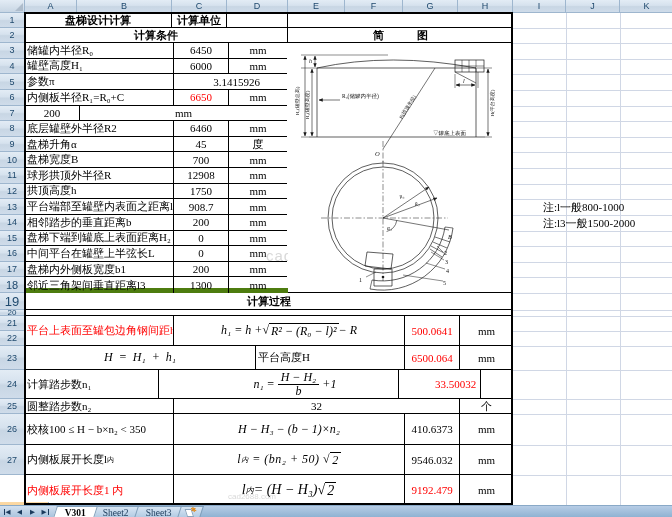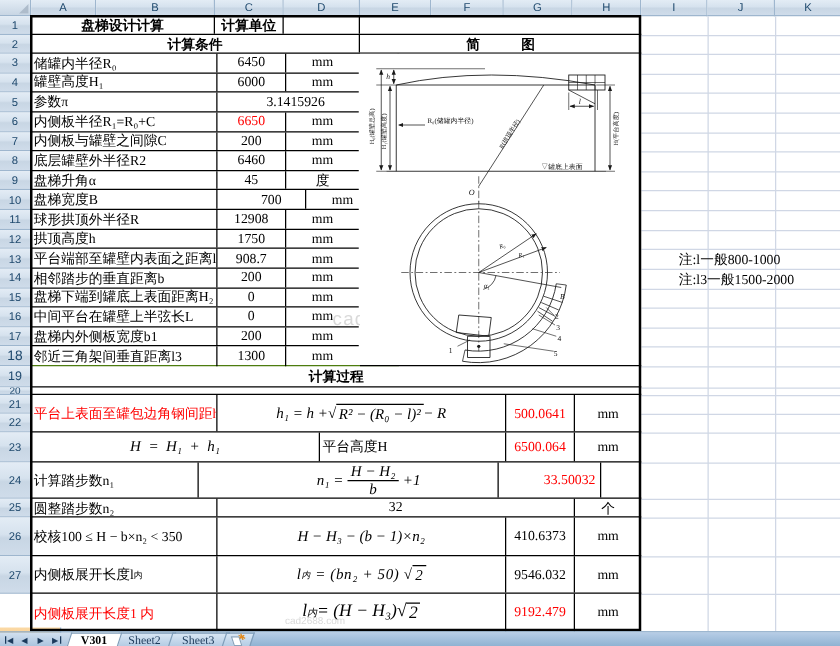--- a/index.html
+++ b/index.html
@@ -20,21 +20,21 @@
   
   .trow,.prow{position:absolute;left:25px;width:488px;box-sizing:border-box;display:flex;
        border-bottom:1px solid #000;font-family:"Liberation Serif",serif;font-size:11px;color:#000;}
   .cell{box-sizing:content-box;display:flex;align-items:center;justify-content:center;overflow:hidden;white-space:nowrap;}
   .br{border-right:1px solid #000;}
   .bold{font-weight:bold;}
   .left{justify-content:flex-start;padding-left:2px;}
   .red{color:#ff0000;}
   .flex1{flex:1;}
   
-  #conds{position:absolute;left:25px;top:43px;width:294px;height:250px;box-sizing:border-box;border-right:1px solid #000;border-bottom:1px solid #4d7c0f;}
+  #conds{position:absolute;left:25px;top:43px;width:294px;height:250px;box-sizing:border-box;border-right:1px solid #000;border-bottom:5px solid #4d7c0f;}
   .crow{position:absolute;left:0;width:262px;display:flex;box-sizing:border-box;border-bottom:1px solid #000;
         font-family:"Liberation Serif",serif;font-size:11px;}
   .crow.last{border-bottom:none;}
   
   .form{font-style:italic;font-size:12px;}
   .form .sqsign{font-style:normal;}
   .form .sqrad{border-top:1px solid #000;padding:0 2px;}
   .frac{display:inline-flex;flex-direction:column;align-items:center;vertical-align:middle;line-height:1.05;margin:0 3px;}
   .frac .num{border-bottom:1px solid #000;padding:0 3px;}
   sub{font-size:7px;}
@@ -102,21 +102,21 @@
       <div class="hdr" style="left: 0px; top: 136.75px; width: 25px; height: 15.625px; font-size: 9px;">9</div>
       <div class="hdr" style="left: 0px; top: 152.375px; width: 25px; height: 15.625px; font-size: 9px;">10</div>
       <div class="hdr" style="left: 0px; top: 168px; width: 25px; height: 15.625px; font-size: 9px;">11</div>
       <div class="hdr" style="left: 0px; top: 183.625px; width: 25px; height: 15.625px; font-size: 9px;">12</div>
       <div class="hdr" style="left: 0px; top: 199.25px; width: 25px; height: 15.625px; font-size: 9px;">13</div>
       <div class="hdr" style="left: 0px; top: 214.875px; width: 25px; height: 15.625px; font-size: 9px;">14</div>
       <div class="hdr" style="left: 0px; top: 230.5px; width: 25px; height: 15.625px; font-size: 9px;">15</div>
       <div class="hdr" style="left: 0px; top: 246.125px; width: 25px; height: 15.625px; font-size: 9px;">16</div>
       <div class="hdr" style="left: 0px; top: 261.75px; width: 25px; height: 15.625px; font-size: 9px;">17</div>
       <div class="hdr" style="left: 0px; top: 277.375px; width: 25px; height: 15.625px; font-size: 11px;">18</div>
-      <div class="hdr" style="left: 0px; top: 293px; width: 25px; height: 17px; font-size: 10px;">19</div>
+      <div class="hdr" style="left: 0px; top: 293px; width: 25px; height: 17px; font-size: 13px;">19</div>
       <div class="hdr" style="left: 0px; top: 310px; width: 25px; height: 6px; font-size: 8px;">20</div>
       <div class="hdr" style="left: 0px; top: 316px; width: 25px; height: 15px; font-size: 9px;">21</div>
       <div class="hdr" style="left: 0px; top: 331px; width: 25px; height: 15px; font-size: 9px;">22</div>
       <div class="hdr" style="left: 0px; top: 346px; width: 25px; height: 24px; font-size: 9px;">23</div>
       <div class="hdr" style="left: 0px; top: 370px; width: 25px; height: 29px; font-size: 9px;">24</div>
       <div class="hdr" style="left: 0px; top: 399px; width: 25px; height: 15px; font-size: 9px;">25</div>
       <div class="hdr" style="left: 0px; top: 414px; width: 25px; height: 31px; font-size: 9px;">26</div>
       <div class="hdr" style="left: 0px; top: 445px; width: 25px; height: 30px; font-size: 9px;">27</div>
       <div class="hdr activeRow" style="left: 0px; top: 502px; width: 49px; height: 30px; font-size: 9px;">28</div>
     </div>
@@ -179,35 +179,34 @@
       <div class="crow" style="top: 31.25px; height: 15.625px; gap: 12px;">
         <div class="cell br left" style="width: 146px;">参数π</div>
         <div class="cell flex1">3.1415926</div>
       </div>
       <div class="crow" style="top: 46.875px; height: 15.625px;">
         <div class="cell br left" style="width: 146px;">内侧板半径R₁=R₀+C</div>
         <div class="cell br red" style="width: 54px;">6650</div>
         <div class="cell flex1">mm</div>
       </div>
       <div class="crow" style="top: 62.5px; height: 15.625px;">
-        <div class="cell br left" style="width: 146px;">内侧板与罐壁之间隙C</div>
         <div class="cell br" style="width: 54px;">200</div>
         <div class="cell flex1">mm</div>
       </div>
       <div class="crow" style="top: 78.125px; height: 15.625px;">
         <div class="cell br left" style="width: 146px;">底层罐壁外半径R2</div>
         <div class="cell br" style="width: 54px;">6460</div>
         <div class="cell flex1">mm</div>
       </div>
       <div class="crow" style="top: 93.75px; height: 15.625px;">
         <div class="cell br left" style="width: 146px;">盘梯升角α</div>
         <div class="cell br" style="width: 54px;">45</div>
         <div class="cell flex1">度</div>
       </div>
-      <div class="crow" style="top: 109.375px; height: 15.625px; gap: 16px;">
+      <div class="crow" style="top: 109.375px; height: 15.625px;">
         <div class="cell br left" style="width: 146px;">盘梯宽度B</div>
         <div class="cell br" style="width: 54px;">700</div>
         <div class="cell flex1">mm</div>
       </div>
       <div class="crow" style="top: 125px; height: 15.625px;">
         <div class="cell br left" style="width: 146px;">球形拱顶外半径R</div>
         <div class="cell br" style="width: 54px;">12908</div>
         <div class="cell flex1">mm</div>
       </div>
       <div class="crow" style="top: 140.625px; height: 15.625px;">

